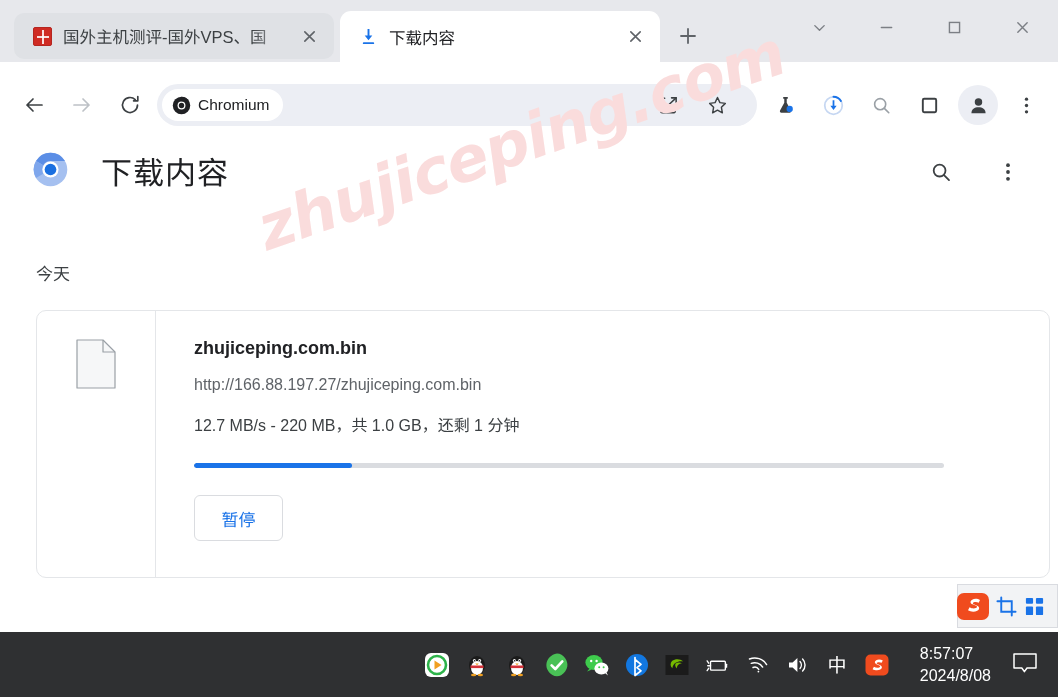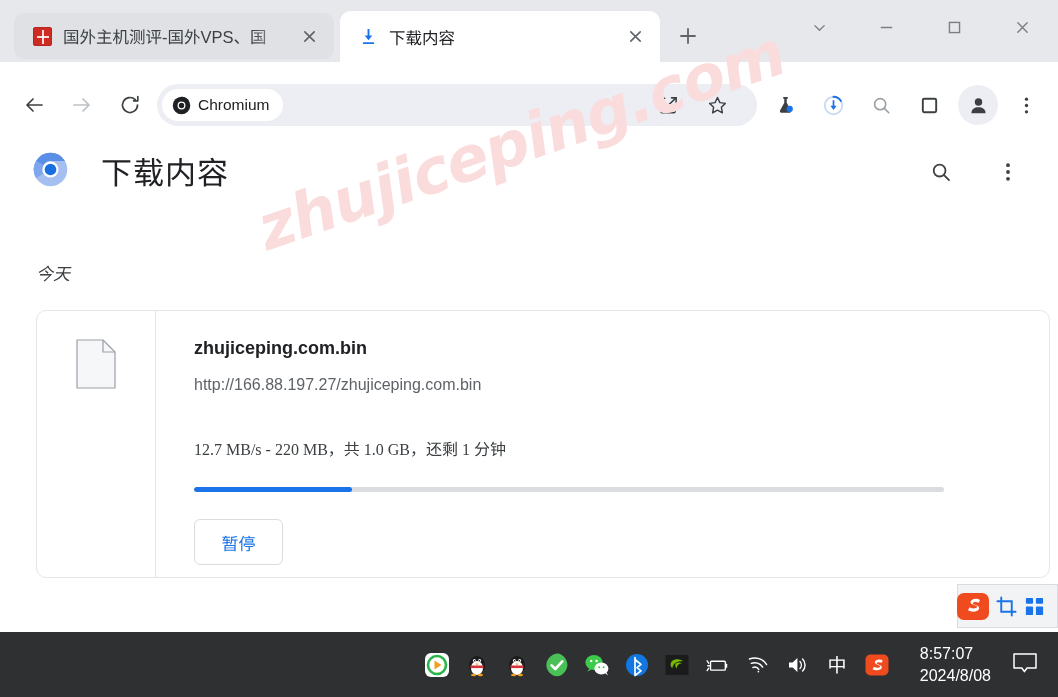--- a/index.html
+++ b/index.html
@@ -155,21 +155,21 @@
     position: absolute; top: 153px; width: 38px; height: 38px;
     display: flex; align-items: center; justify-content: center;
     border-radius: 50%; color: #3c4043;
   }
   .dl-hicon svg { width: 22px; height: 22px; }
   .dl-search { left: 922px; }
   .dl-more   { left: 989px; }
 
   .today-label {
     position: absolute; left: 36px; top: 260px;
-    font-size: 17px; color: #3c4043; font-style: italic;
+    font-size: 17px; color: #3c4043;
   }
 
   .watermark {
     position: absolute; left: 248px; top: 196px;
     font-family: "DejaVu Sans", sans-serif;
     font-size: 62px; font-weight: 700; font-style: italic;
     color: #fadcdc;
     transform: rotate(-19deg);
     transform-origin: left top;
     white-space: nowrap;
@@ -193,21 +193,21 @@
   }
   .file-icon { width: 40px; height: 50px; }
   .dl-body { flex: 1 1 auto; padding: 27px 0 0 38px; position: relative; }
   .dl-filename {
     font-size: 18px; font-weight: 700; color: #202124;
   }
   .dl-url {
     margin-top: 17px; font-size: 16px; color: #5f6368;
   }
   .dl-status {
-    margin-top: 42px; font-size: 16px; color: #3c4043; font-family: Liberation Serif, serif;
+    margin-top: 18px; font-size: 16px; color: #3c4043;
   }
   .progress-track {
     margin-top: 27px; width: 750px; height: 5px;
     background: #dadce0; border-radius: 3px; overflow: hidden;
   }
   .progress-fill {
     height: 100%; background: #1a73e8; border-radius: 3px;
   }
   .dl-actions { margin-top: 27px; display: flex; gap: 0; }
   .dl-btn {

